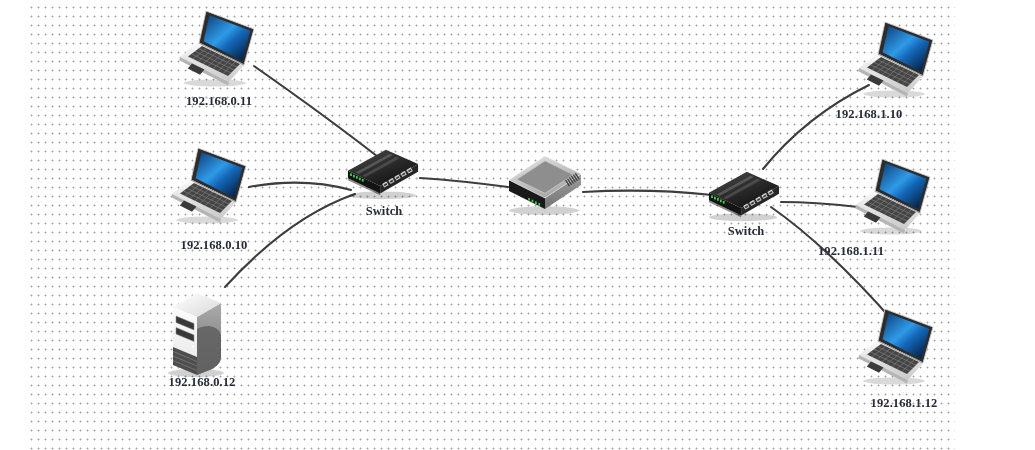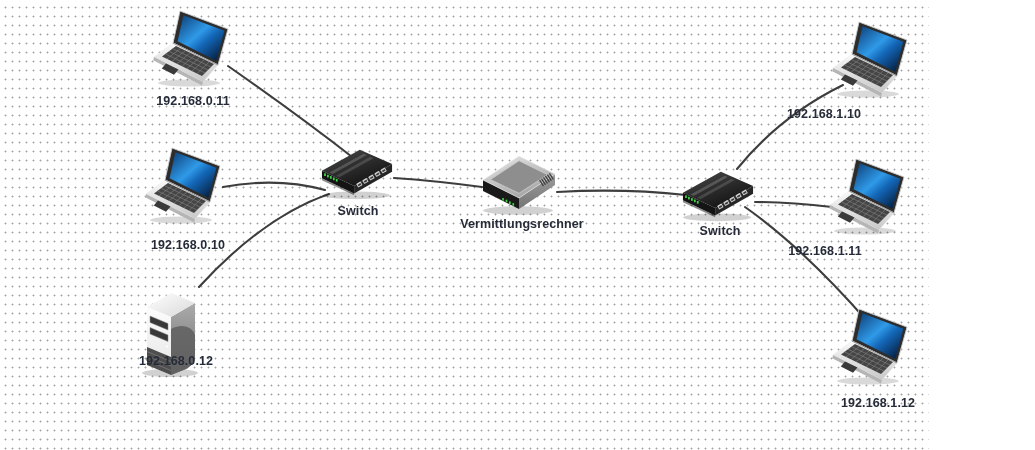--- a/index.html
+++ b/index.html
@@ -4,21 +4,22 @@
 <style>
   html,body{margin:0;padding:0;background:#ffffff;}
   .canvas{
     position:relative;
     width:929px;height:450px;
     overflow:hidden;
     background-color:#ffffff;
     background-image:radial-gradient(circle,#a3a3a3 0.75px, rgba(163,163,163,0) 1.2px);
     background-size:7px 9px;
     background-position:2px 3px;
-    font-family:Liberation Sans, sans-serif;
+    font-family:Liberation Serif, serif;
+    margin-left:26px;
   }
   .edges{position:absolute;left:0;top:0;width:1035px;height:450px;}
   .edges path{fill:none;stroke:#3d3d3d;stroke-width:2.1;stroke-linecap:round;}
   .node{position:absolute;}
   .node svg{display:block;}
   .nodelabel{
     position:absolute;
     transform:translateX(-50%);
     font-size:12.5px;
     font-weight:bold;
@@ -197,21 +198,20 @@
       </svg>
   </div>
   <div class="node" style="left:828px;top:308px;">
     <svg width="86" height="78" viewBox="0 0 86 78">
         <use href="#sym-laptop"></use>
       </svg>
   </div>
 
   <div class="nodelabel" style="left:193px;top:94px;">192.168.0.11</div>
   <div class="nodelabel" style="left:188px;top:238px;">192.168.0.10</div>
-  <div class="nodelabel" style="left:176px;top:354px;">192.168.0.12</div>
+  <div class="nodelabel" style="left:176px;top:375px;">192.168.0.12</div>
   <div class="nodelabel" style="left:358px;top:204px;">Switch</div>
-  <div class="nodelabel" style="left:522px;top:217px;">Vermittlungsrechner</div>
   <div class="nodelabel" style="left:720px;top:224px;">Switch</div>
-  <div class="nodelabel" style="left:824px;top:107px;">192.168.1.10</div>
+  <div class="nodelabel" style="left:843px;top:107px;">192.168.1.10</div>
   <div class="nodelabel" style="left:825px;top:244px;">192.168.1.11</div>
   <div class="nodelabel" style="left:878px;top:396px;">192.168.1.12</div>
 
 </div>
 
 </body></html>

